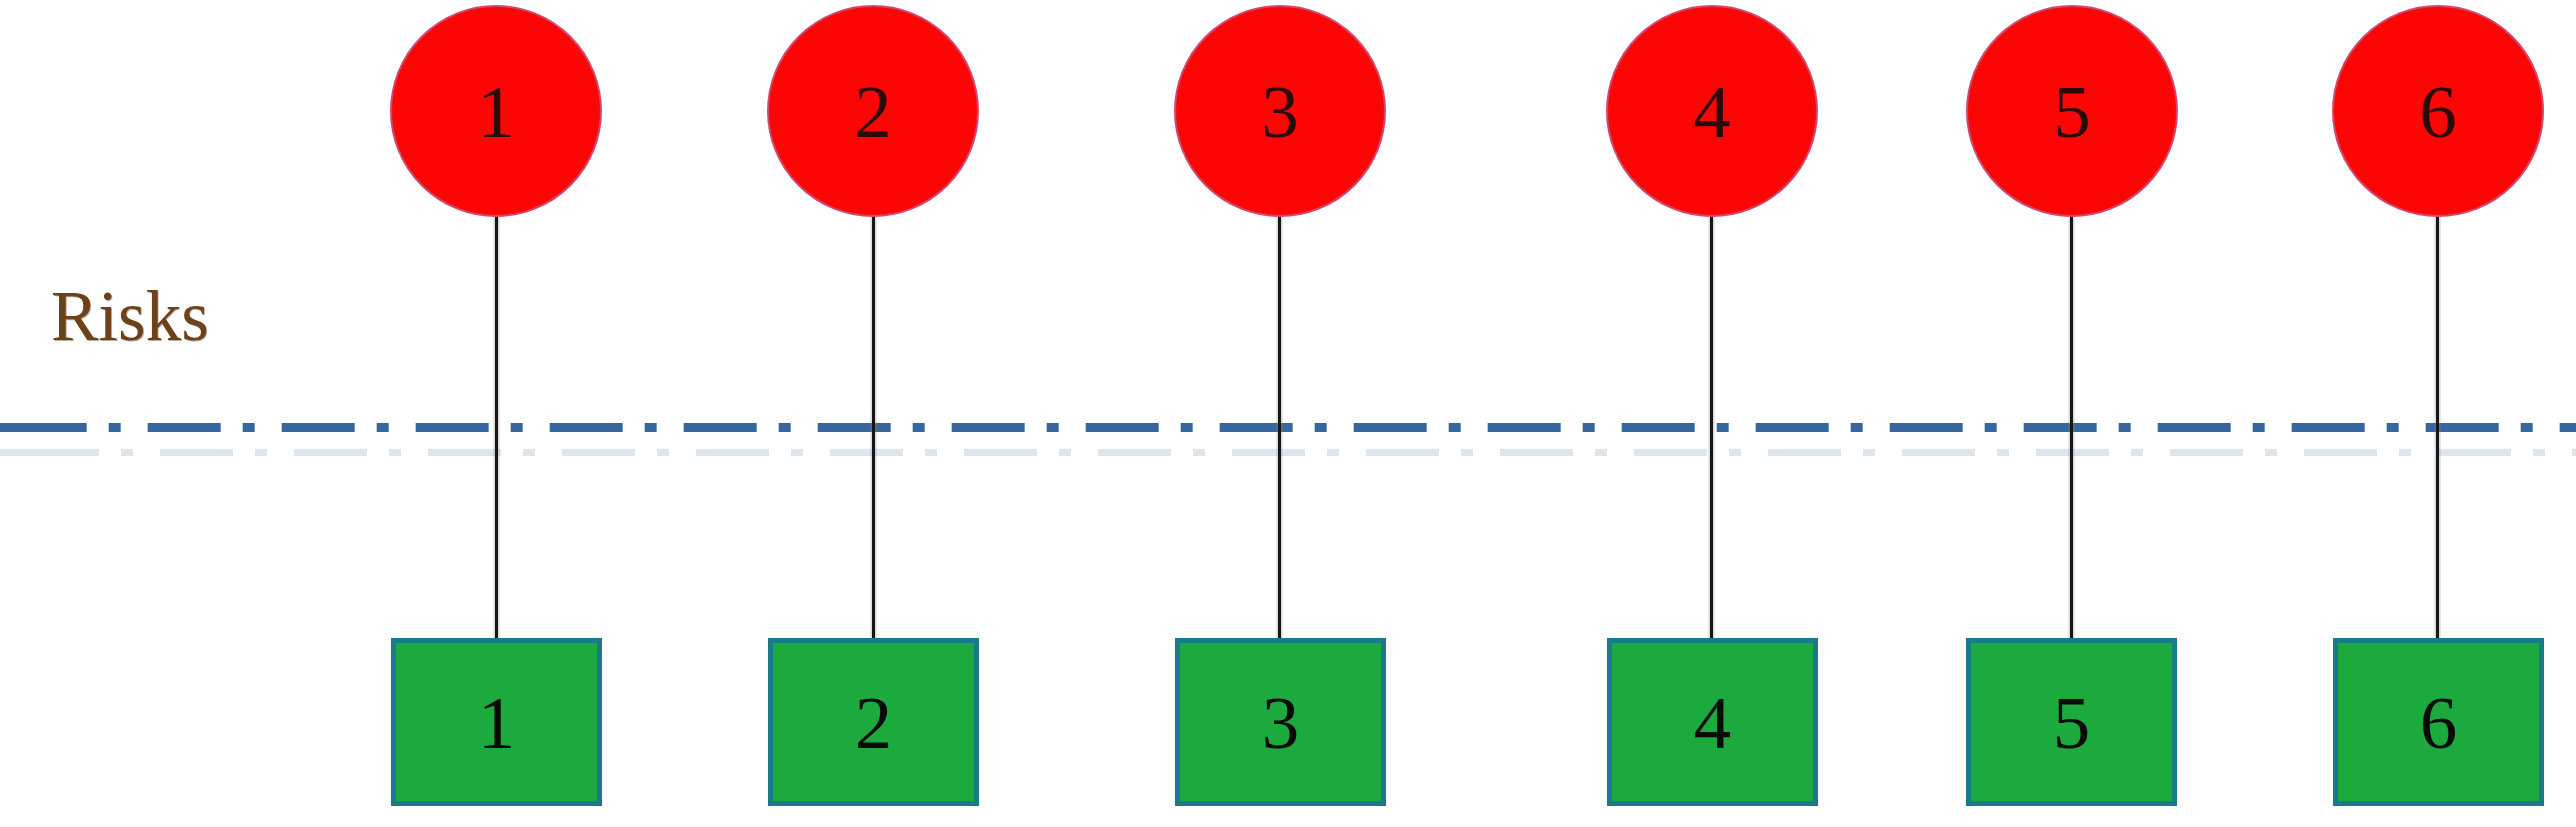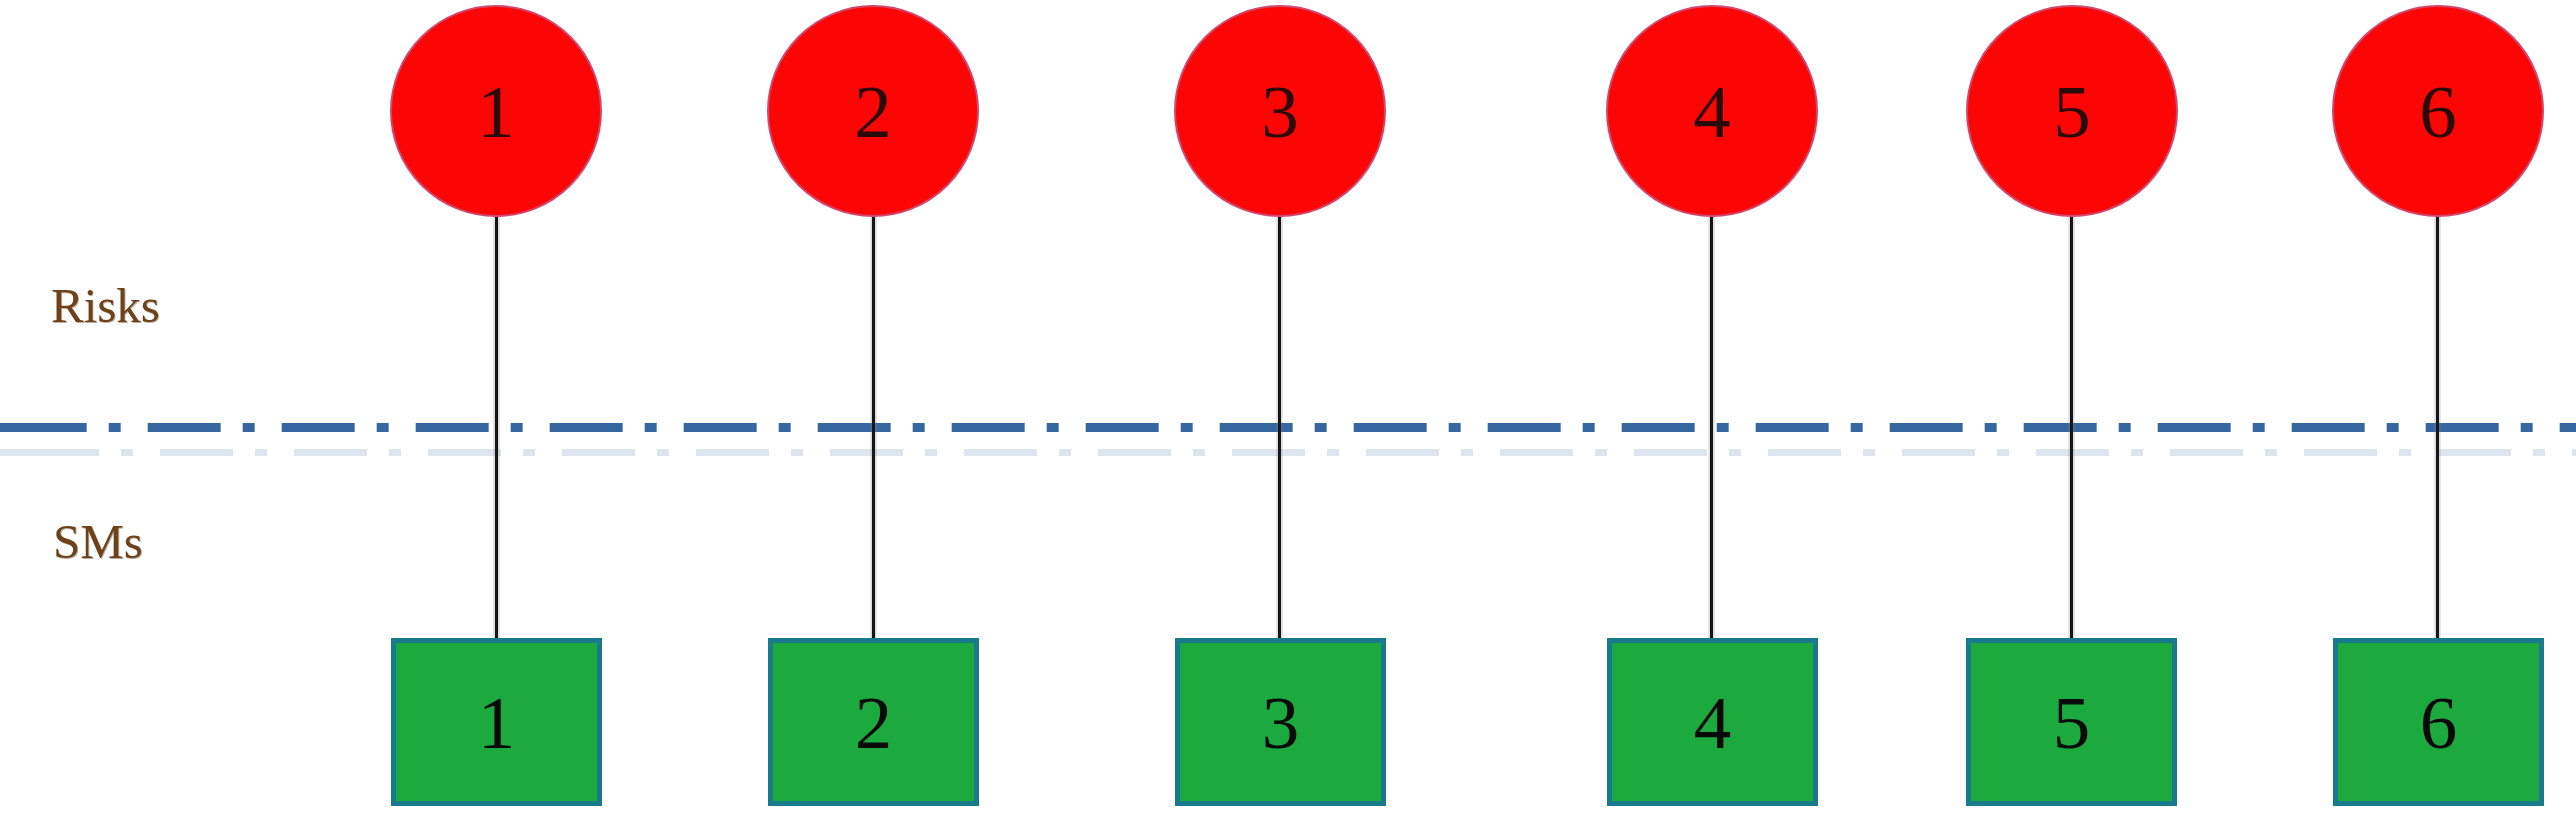--- a/index.html
+++ b/index.html
@@ -10,21 +10,21 @@
   .canvas {
     position: relative;
     width: 2576px;
     height: 828px;
     background: #ffffff;
     overflow: hidden;
     font-family: "Liberation Serif", "DejaVu Serif", serif;
   }
   .side-label {
     position: absolute;
-    font-size: 49px;
+    font-size: 71px;
     line-height: 1;
     color: #6e4118;
     text-shadow: 0.9px 0.9px 0 rgba(40,20,5,0.35);
     white-space: nowrap;
   }
   .label-risks { left: 51px; top: 281px; }
   .label-sms  { left: 53px; top: 517px; }
 
   .divider {
     position: absolute;
@@ -101,21 +101,20 @@
   .cx3.risk-node { left: 1606px; } .cx3.sm-node { left: 1607px; } .cx3.edge { left: 1710px; }
   .cx4.risk-node { left: 1966px; } .cx4.sm-node { left: 1966px; } .cx4.edge { left: 2070px; }
   .cx5.risk-node { left: 2332px; } .cx5.sm-node { left: 2333px; } .cx5.edge { left: 2436px; }
 </style>
 </head>
 <body>
 
 <div class="canvas">
 
   <div class="side-label label-risks">Risks</div>
-  <div class="side-label label-sms">SMs</div>
 
   <div class="divider"></div>
   <div class="divider divider-echo"></div>
 
   <div class="edge cx0"></div>
   <div class="edge cx1"></div>
   <div class="edge cx2"></div>
   <div class="edge cx3"></div>
   <div class="edge cx4"></div>
   <div class="edge cx5"></div>

